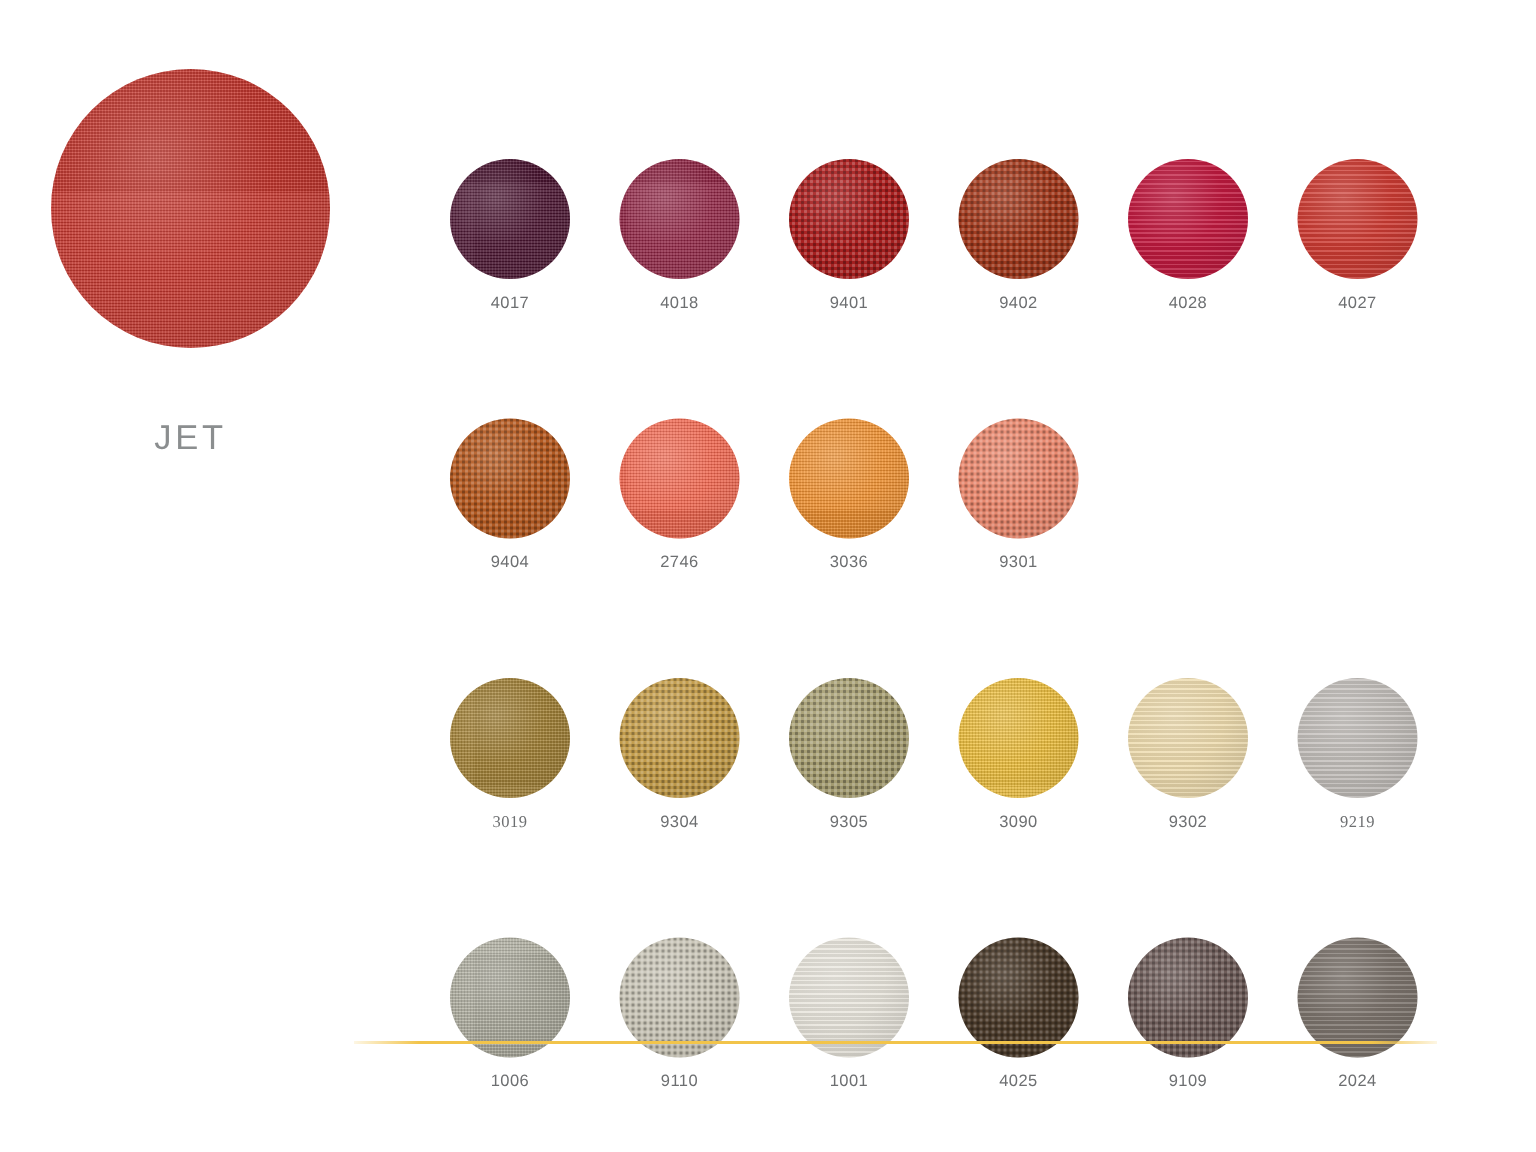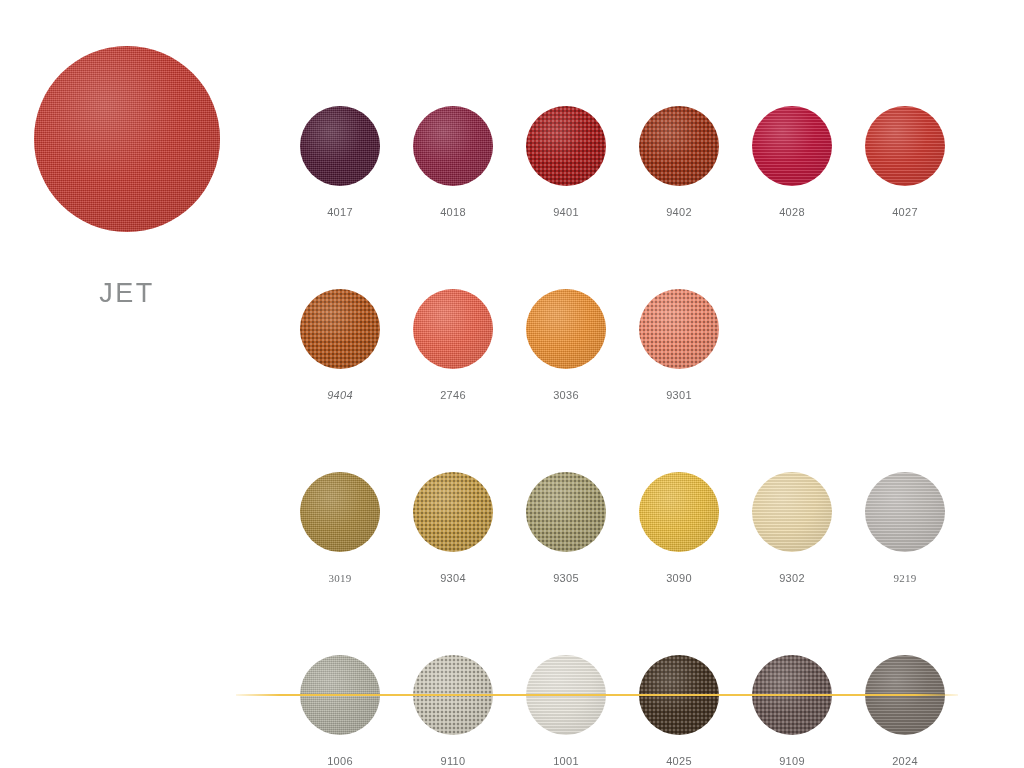--- a/index.html
+++ b/index.html
@@ -32,21 +32,21 @@
     width: 186px;
     height: 186px;
     border-radius: 50%;
     margin: 0 auto;
     position: relative;
     overflow: hidden;
   }
   .hero-label {
     margin-top: 46px;
     text-align: center;
-    font-size: 27px;
+    font-size: 23px;
     letter-spacing: 2.5px;
     color: #8b8e8f;
     font-weight: 300;
     font-family: "Liberation Sans", sans-serif;
   }
 
   
   .grid {
     position: absolute;
     left: 300px;
@@ -64,21 +64,21 @@
     text-align: center;
   }
   .swatch-circle {
     width: 80px;
     height: 80px;
     border-radius: 50%;
     position: relative;
     overflow: hidden;
   }
   .swatch-label {
-    margin-top: 20px;
+    margin-top: 10px;
     font-size: 11px;
     color: #6d6f71;
     letter-spacing: 0.3px;
     font-family: "Liberation Sans", sans-serif;
   }
 
   
   .tex {
     position: absolute;
     inset: 0;
@@ -185,21 +185,21 @@
           </div>
           <div class="swatch-label" style="color: rgb(109, 111, 113);">4027</div>
         </div>
       </div>
       <div class="grid-row">
         <div class="swatch">
           <div class="swatch-circle" style="background: rgb(179, 90, 34);">
             <div class="tex tex-coarse"></div>
             <div class="shade"></div>
           </div>
-          <div class="swatch-label" style="color: rgb(109, 111, 113); font-style: italic;">9404</div>
+          <div class="swatch-label" style="color: rgb(109, 111, 113);">9404</div>
         </div>
         <div class="swatch">
           <div class="swatch-circle" style="background: rgb(239, 97, 73);">
             <div class="tex tex-fine"></div>
             <div class="shade"></div>
           </div>
           <div class="swatch-label" style="color: rgb(109, 111, 113);">2746</div>
         </div>
         <div class="swatch">
           <div class="swatch-circle" style="background: rgb(242, 145, 47);">

